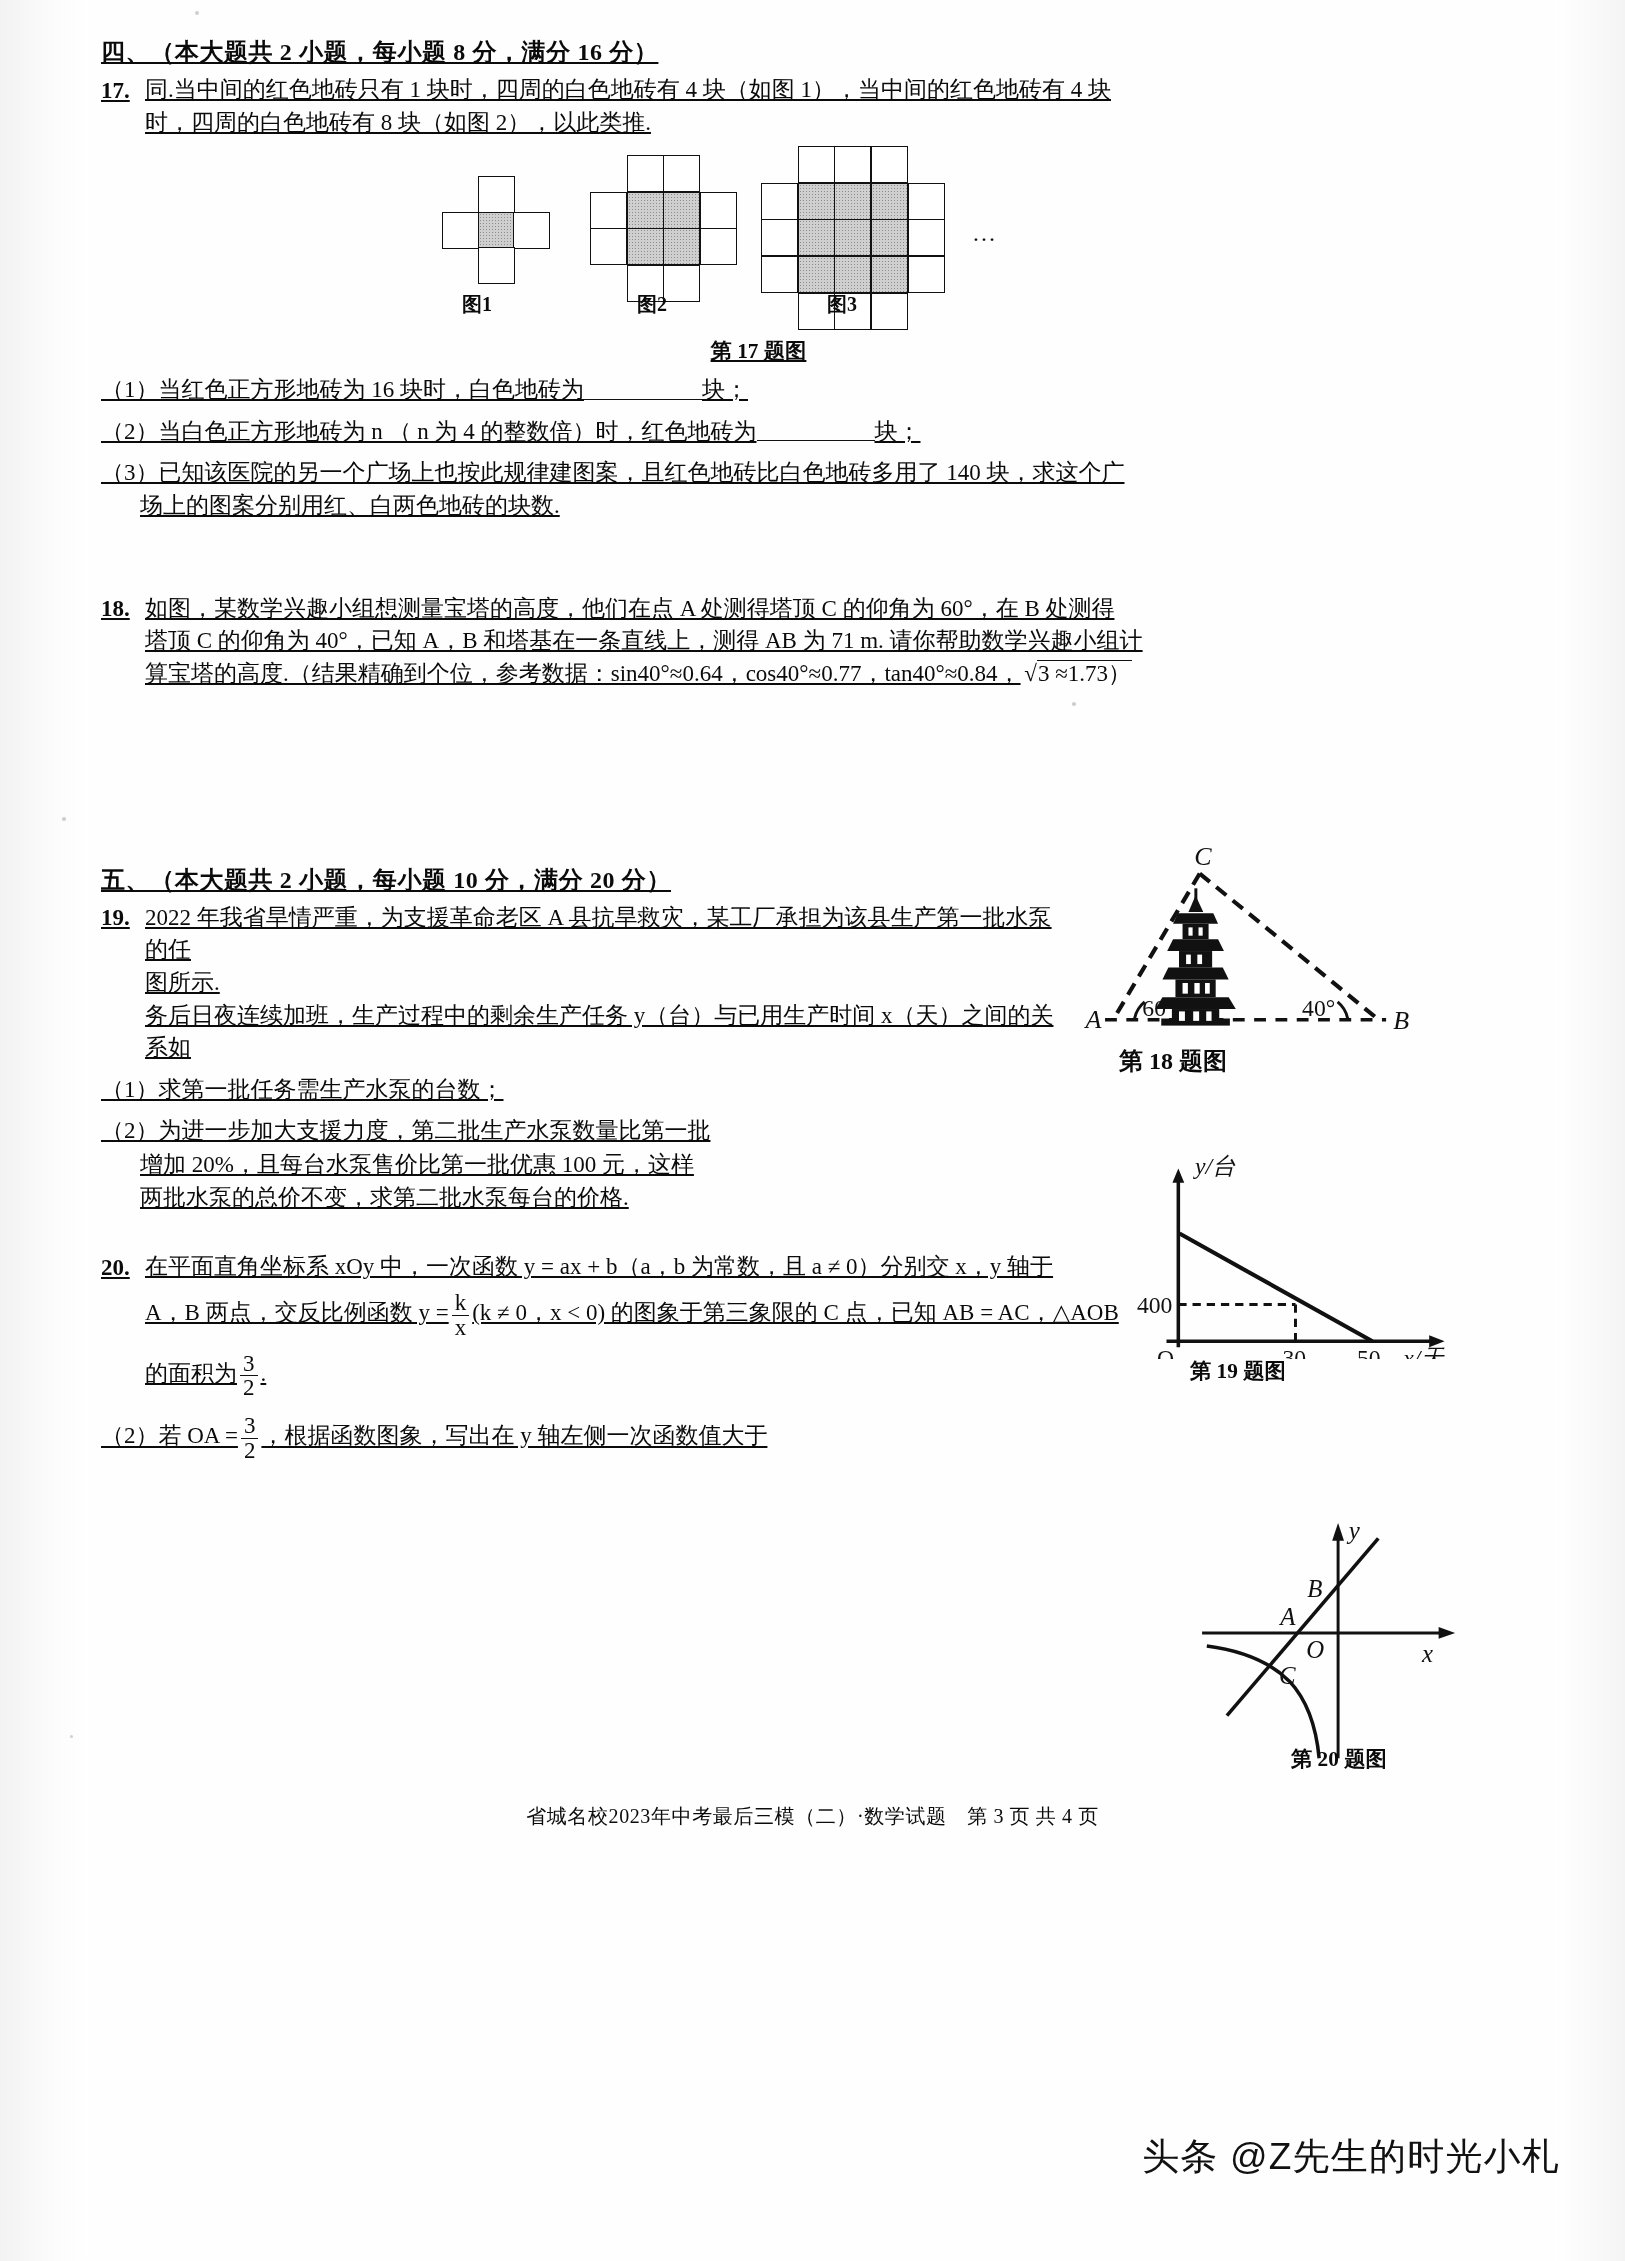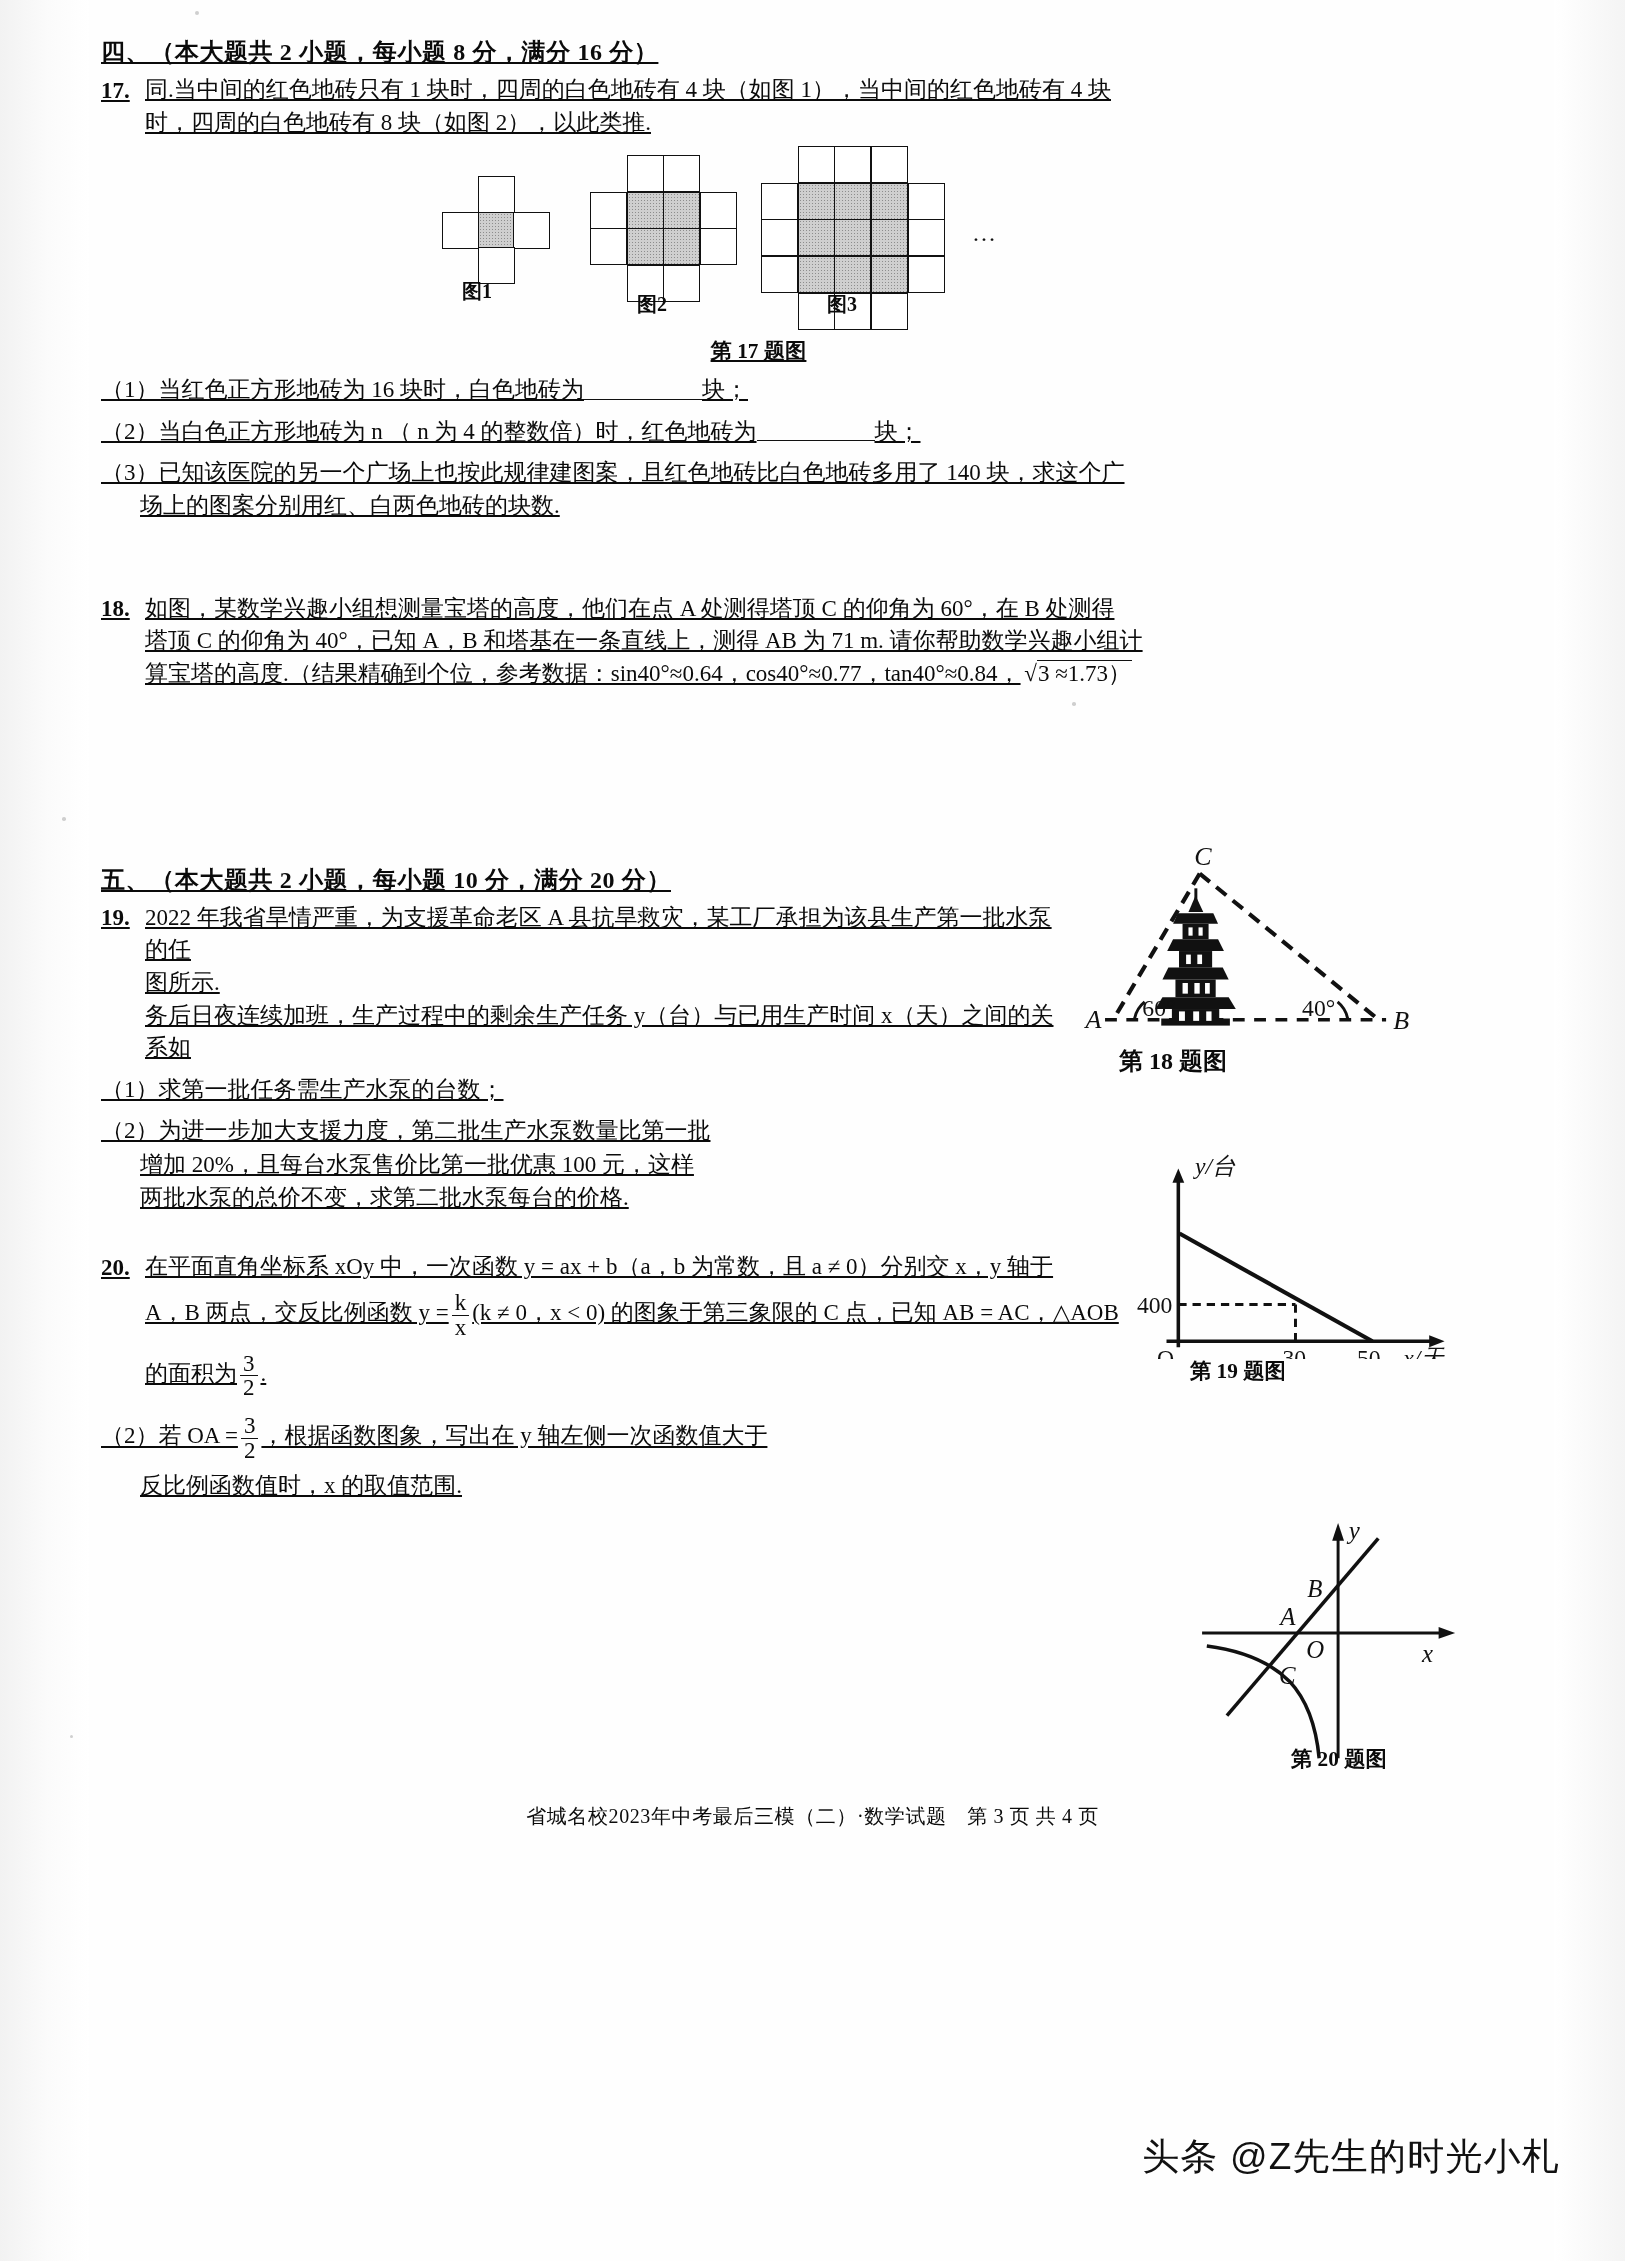--- a/index.html
+++ b/index.html
@@ -87,21 +87,21 @@
 
     <div class="tiles">
 
       <div class="tilefig" style="left:341px;top:21px;width:107px;height:107px;">
         <div class="cell" style="left:36px;top:0;width:37px;height:37px;"></div>
         <div class="cell" style="left:0;top:36px;width:37px;height:37px;"></div>
         <div class="cell red" style="left:36px;top:36px;width:37px;height:37px;"></div>
         <div class="cell" style="left:71px;top:36px;width:37px;height:37px;"></div>
         <div class="cell" style="left:36px;top:71px;width:37px;height:37px;"></div>
       </div>
-      <div class="figlabel" style="left:361px;top:123px;">图1</div>
+      <div class="figlabel" style="left:361px;top:136px;">图1</div>
 
       <div class="tilefig" style="left:489px;top:0px;width:148px;height:148px;">
         <div class="cell" style="left:37px;top:0;width:37px;height:37px;"></div>
         <div class="cell" style="left:73px;top:0;width:37px;height:37px;"></div>
         <div class="cell" style="left:0;top:37px;width:37px;height:37px;"></div>
         <div class="cell red" style="left:37px;top:37px;width:37px;height:37px;"></div>
         <div class="cell red" style="left:73px;top:37px;width:37px;height:37px;"></div>
         <div class="cell" style="left:110px;top:37px;width:37px;height:37px;"></div>
         <div class="cell" style="left:0;top:73px;width:37px;height:37px;"></div>
         <div class="cell red" style="left:37px;top:73px;width:37px;height:37px;"></div>
@@ -190,21 +190,20 @@
         <div style="margin-top:7.1px;">
           <span>A，B 两点，交反比例函数 y =</span><span class="frac"><span class="n">k</span><span class="d">x</span></span><span>(k ≠ 0，x &lt; 0) 的图象于第三象限的 C 点，已知 AB = AC，△AOB</span>
         </div>
         <div style="margin-top:12px;">
           <span>的面积为</span><span class="frac"><span class="n">3</span><span class="d">2</span></span><span>.</span>
         </div>
       </div>
     </div>
     <div class="sub" style="margin-top:14.2px;max-width:924px;">
       <span>（2）若 OA =</span><span class="frac"><span class="n">3</span><span class="d">2</span></span><span>，根据函数图象，写出在 y 轴左侧一次函数值大于</span>
-      <span class="hang" style="margin-top:6px;">反比例函数值时，x 的取值范围.</span>
     </div>
 
   </div>
 
   <div class="fig18">
     <svg width="415" height="213" viewBox="0 0 700 360">
 
       <line x1="205" y1="55" x2="60" y2="300" stroke="#111" stroke-width="7" stroke-dasharray="22 14"></line>
       <line x1="205" y1="55" x2="505" y2="300" stroke="#111" stroke-width="7" stroke-dasharray="22 14"></line>
       <line x1="45" y1="302" x2="520" y2="302" stroke="#111" stroke-width="6" stroke-dasharray="20 16"></line>

